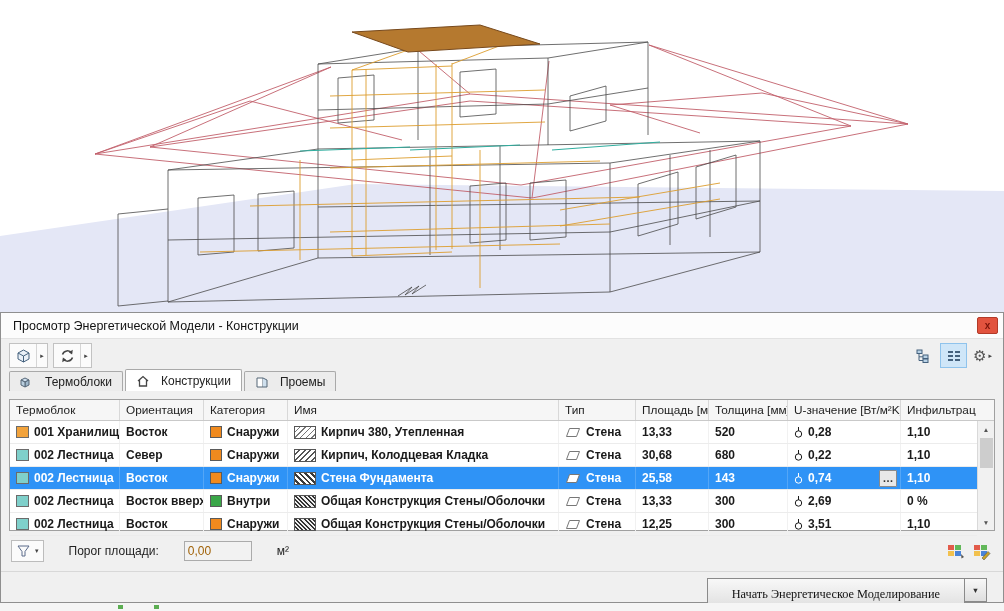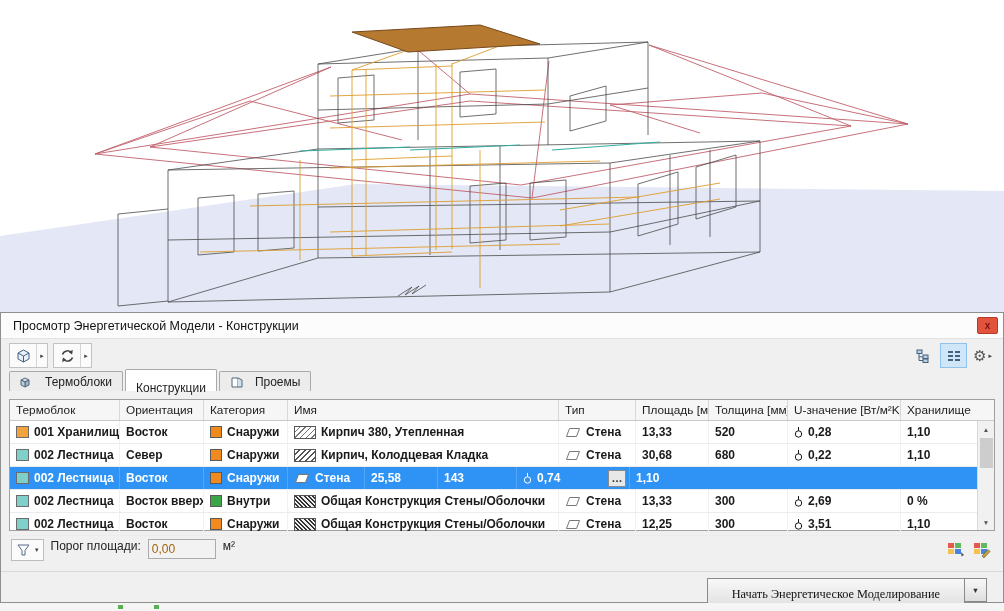--- a/index.html
+++ b/index.html
@@ -30,21 +30,21 @@
           border:1px solid transparent; }
   .tbtn.active { background:#cfe6f8; border:1px solid #8fc3ec; }
   .gearwrap { display:flex; align-items:center; border:1px solid transparent; height:25px; padding:0 2px; }
   .gear { font-size:15px; color:#555; line-height:1; }
   .tinyfly { font-size:7px; color:#444; margin-left:2px; }
 
   .tabs { height:22px; padding-left:8px; display:flex; align-items:flex-end; }
   .tab { display:flex; align-items:center; gap:11px; padding:0 10px; height:20px;
          background:#ececec; border:1px solid #a9a9a9; border-bottom:none;
          border-radius:2px 2px 0 0; margin-right:2px; color:#222; }
-  .tab.active { background:#fff; height:22px; position:relative; z-index:2;flex-direction:column; }
+  .tab.active { background:#fff; height:22px; position:relative; z-index:2; }
 
   .tablewrap { position:relative; margin:8px 8px; height:132px; background:#fff; border:1px solid #a0a0a0; }
   .thead { display:flex; height:21px; background:#f6f6f6; border-bottom:1px solid #c9c9c9;
            font-size:11.8px; color:#222; }
   .th { display:flex; align-items:center; padding:0 3px 0 6px; border-right:1px solid #d8d8d8;
         white-space:nowrap; overflow:hidden; }
   .tbody { margin-right:17px; }
   .tr { display:flex; height:23px; border-bottom:1px solid #ececec; align-items:stretch;font-weight:bold; }
   .td { display:flex; align-items:center; gap:5px; padding:0 3px 0 6px;
         border-right:1px solid #f1f1f1; white-space:nowrap; overflow:hidden; }
@@ -66,21 +66,21 @@
   .morebtn { margin-left:auto; width:18px; height:17px; background:#e8e8e8; border:1px solid #8a8a8a;
              border-radius:1px; color:#333; font-size:11px; line-height:14px; text-align:center; }
 
   .vscroll { position:absolute; top:21px; right:0; bottom:0; width:17px; background:#f1f1f1;
              border-left:1px solid #d9d9d9; display:flex; flex-direction:column; align-items:center; }
   .sbtn { width:100%; height:16px; display:flex; align-items:center; justify-content:center;
           font-size:6.5px; color:#555; }
   .sthumb { width:13px; height:30px; background:#cdcdcd; margin-top:1px; }
   .sbtn.down { margin-top:auto; }
 
-  .footer { margin:6px 10px 0 10px; height:24px; display:flex; align-items:flex-start; gap:7px; }
+  .footer { margin:6px 10px 0 10px; height:24px; display:flex; align-items:center; gap:25px; }
   .funnelbtn { display:flex; align-items:center; gap:2px; height:22px; padding:0 4px;
                border:1px solid #bcbcbc; background:#fbfbfb; }
   .threshold-label { color:#222; }
   .threshold-input { width:68px; height:20px; border:1px solid #ababab; background:#f2f2f2;
                      color:#a16207; font-size:12px; padding:0 3px; font-family:"Liberation Sans",sans-serif; }
   .unit { color:#222; }
   .footer-right { margin-left:auto; display:flex; align-items:center; gap:4px; }
   .palbtn { width:22px; height:20px; display:flex; align-items:center; justify-content:center;
             border:1px solid transparent; }
 
@@ -225,21 +225,21 @@
     <div class="tablewrap">
       <div class="thead">
         <div class="th c0">Термоблок</div>
         <div class="th c1">Ориентация</div>
         <div class="th c2">Категория</div>
         <div class="th c3">Имя</div>
         <div class="th c4">Тип</div>
         <div class="th c5">Площадь [м²]</div>
         <div class="th c6">Толщина [мм]</div>
         <div class="th c7">U-значение [Вт/м²K]</div>
-        <div class="th c8">Хранилище</div>
+        <div class="th c8">Инфильтрац</div>
       </div>
 
       <div class="tbody">
 
         <div class="tr">
           <div class="td c0">
               <span class="blockswatch" style="background: rgb(242, 163, 60);"></span>
               <span>001 Хранилище</span>
             </div>
           <div class="td c1">
@@ -321,20 +321,24 @@
           <div class="td c0">
               <span class="blockswatch" style="background: rgb(127, 208, 203);"></span>
               <span>002 Лестница</span>
             </div>
           <div class="td c1">
               <span>Восток</span>
             </div>
           <div class="td c2">
               <span class="catswatch" style="background: rgb(240, 138, 30);"></span>
               <span>Снаружи</span>
+            </div>
+          <div class="td c3">
+              <span class="hatch hatch-c"></span>
+              <span>Стена Фундамента</span>
             </div>
           <div class="td c4">
               <svg class="wallicon" width="16" height="11" viewBox="0 0 16 11">
                 <path d="M1.5,9.5 L4.5,1.5 L14.5,1.5 L11.5,9.5 Z" fill="#fff" stroke="#777"></path>
               </svg>
               <span>Стена</span>
             </div>
           <div class="td c5">
               <span>25,58</span>
             </div>

